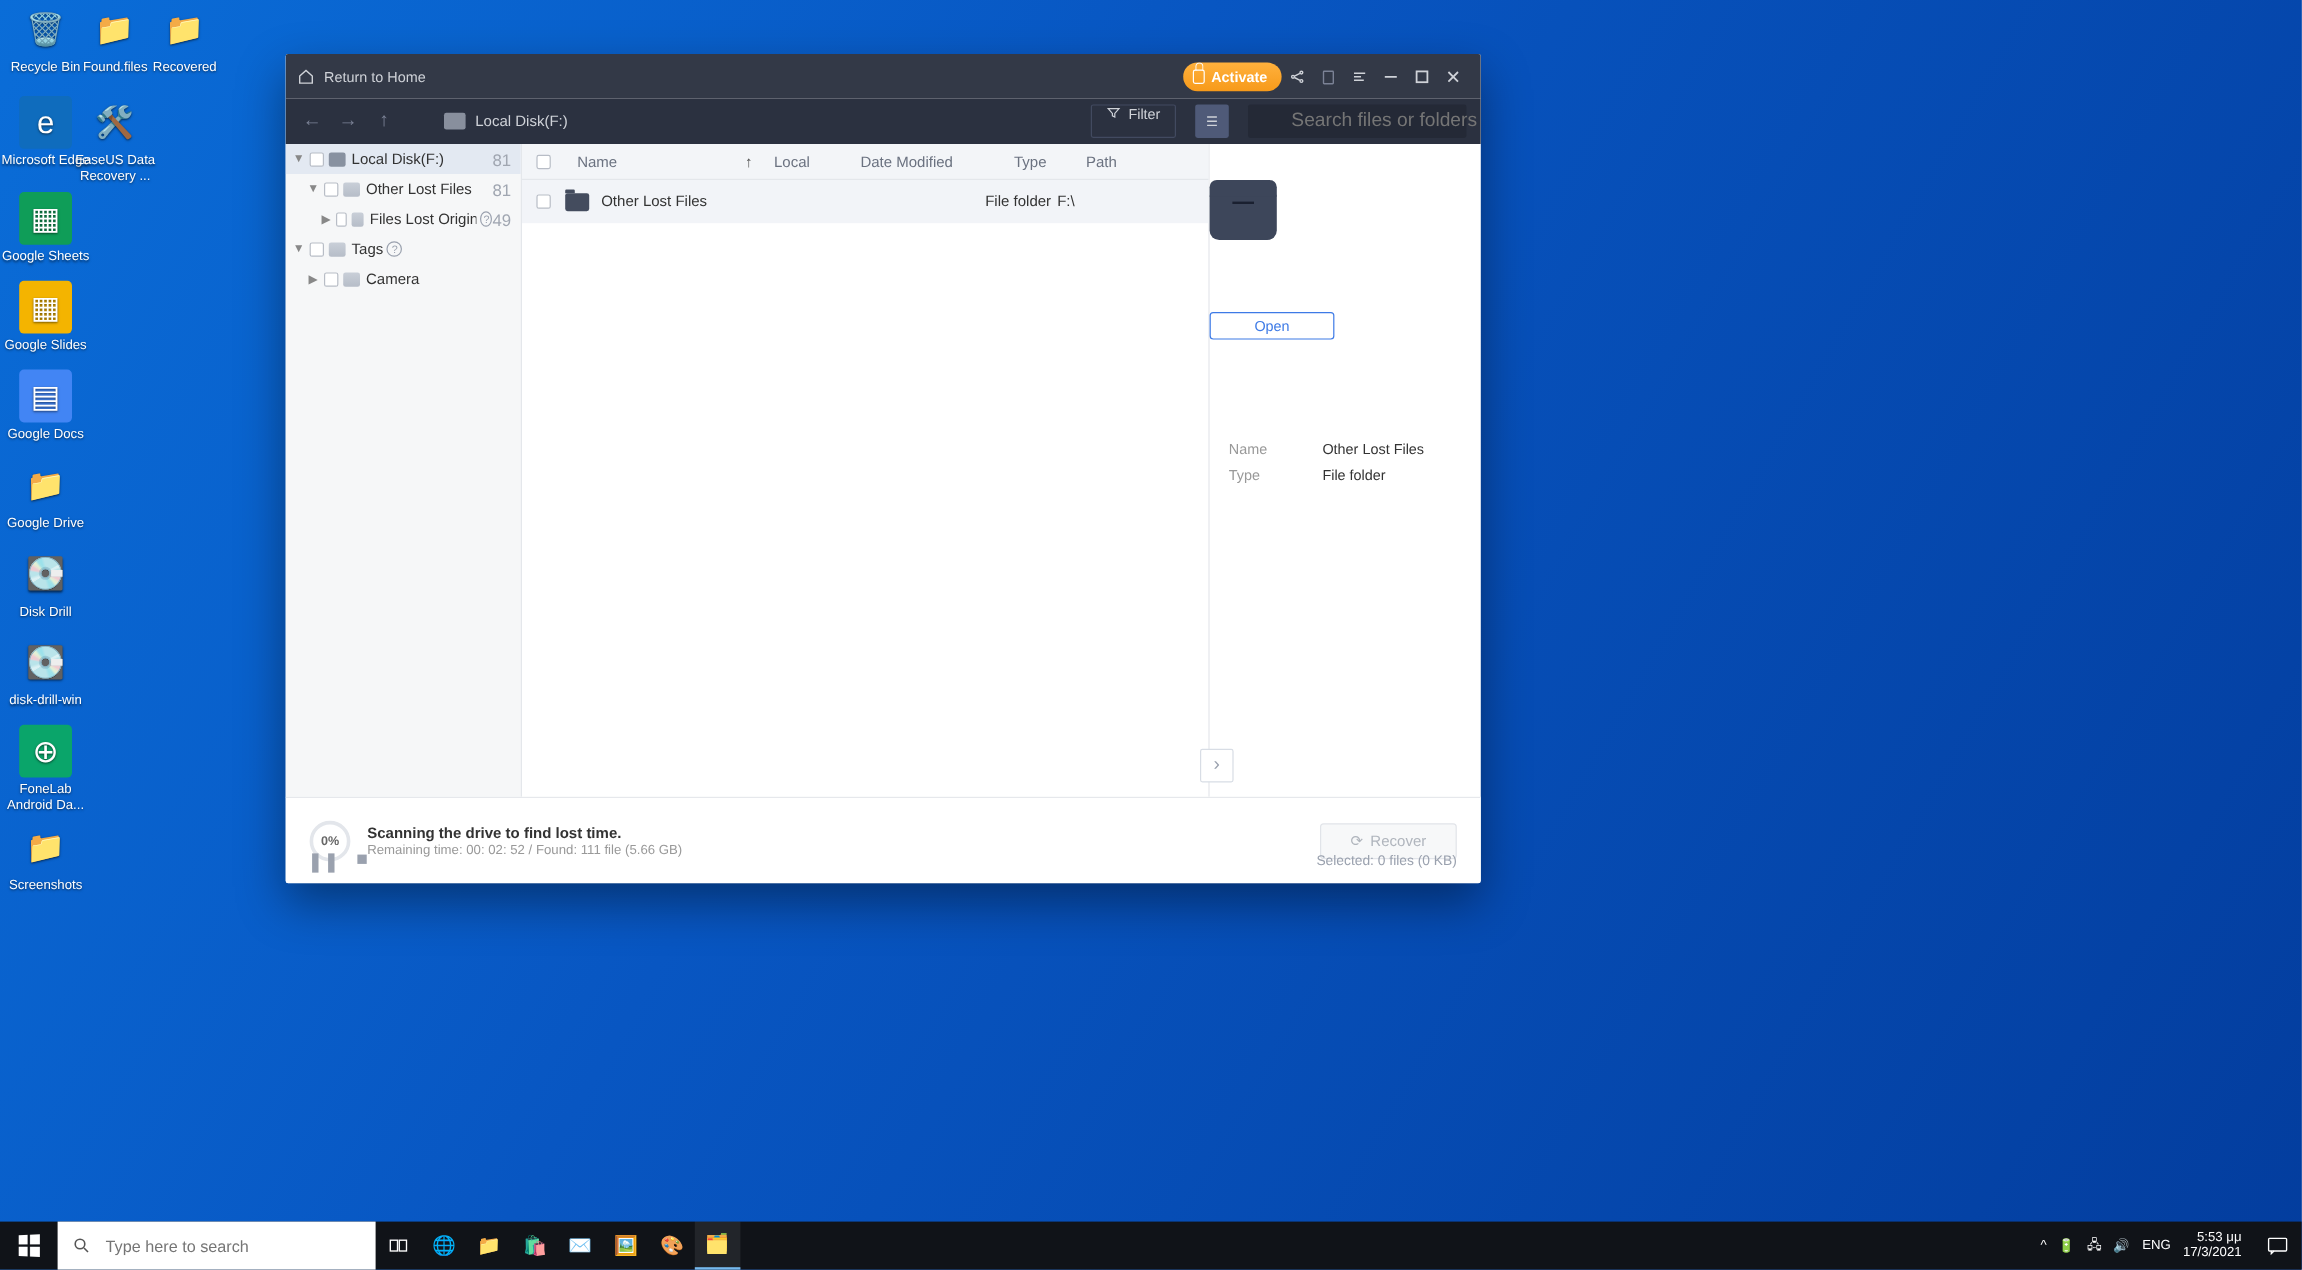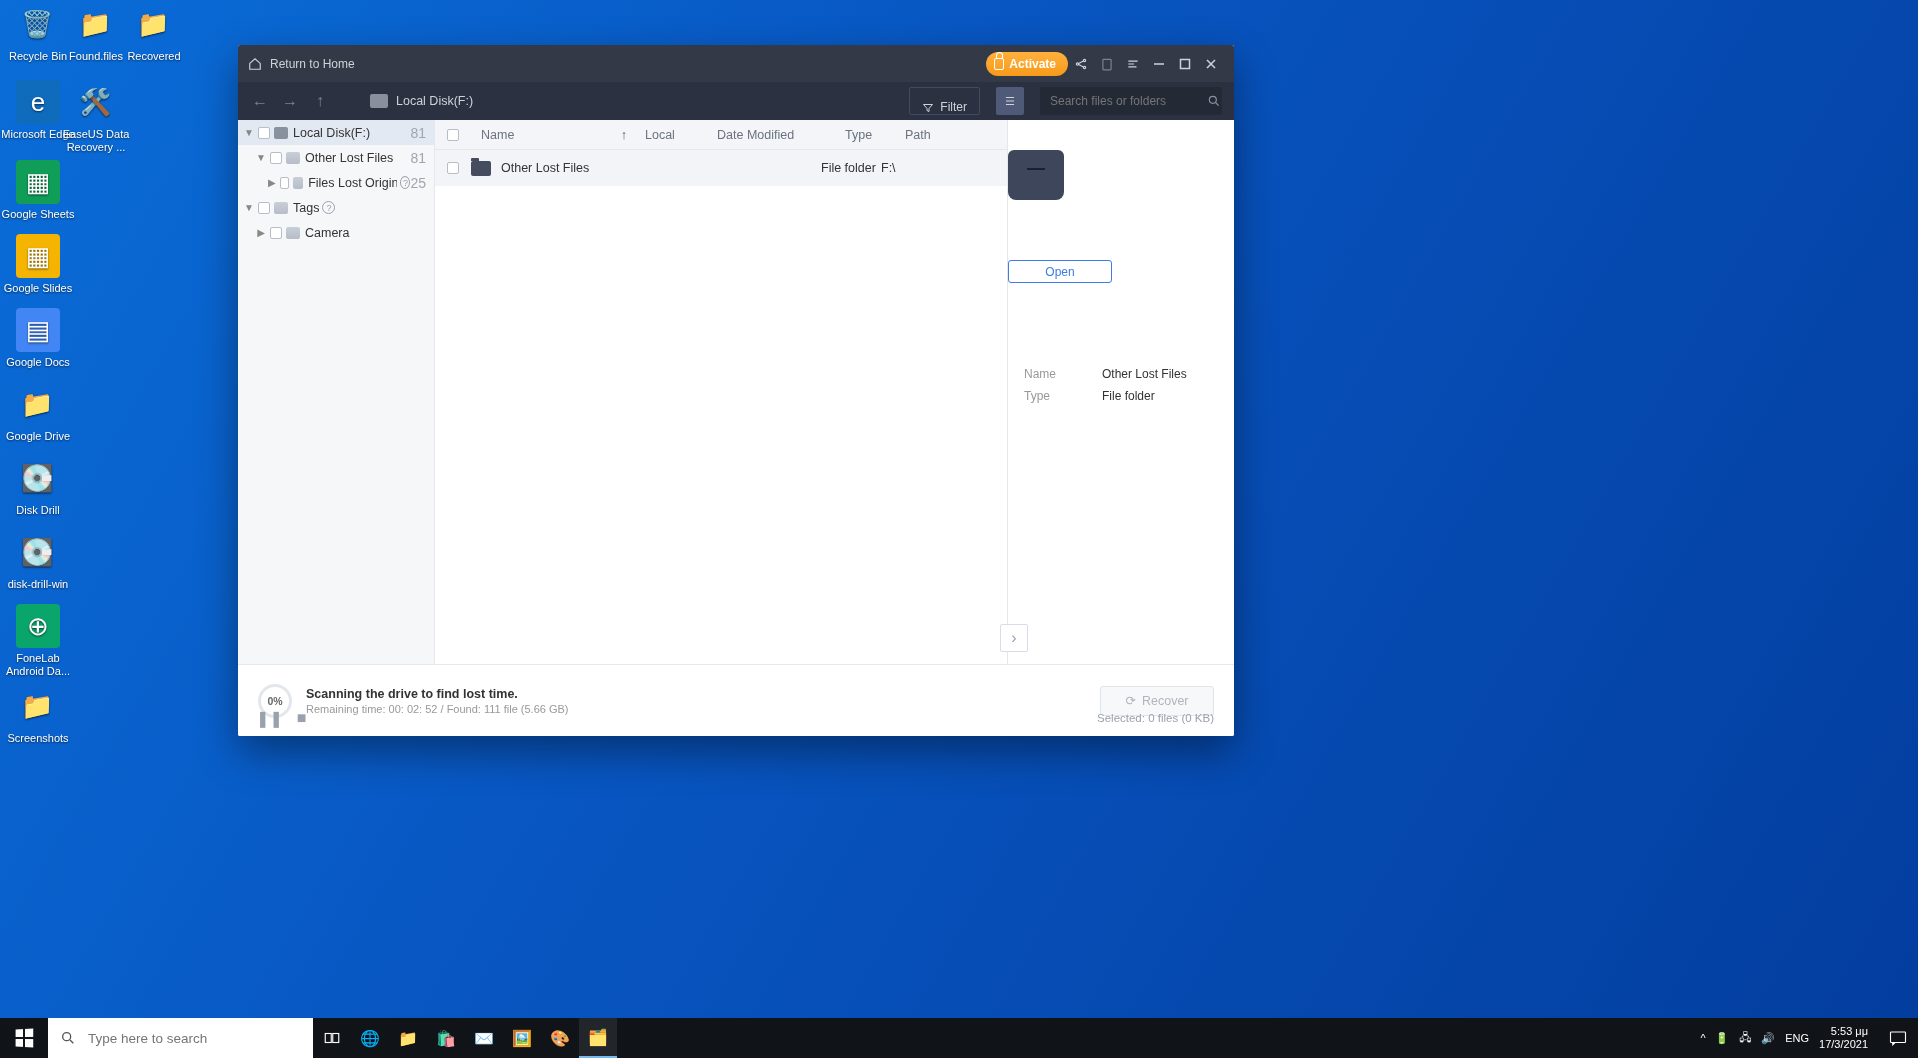--- a/index.html
+++ b/index.html
@@ -18,24 +18,24 @@
   .activate{background:linear-gradient(#ffb13d,#f79a1a);color:#fff;border-radius:14px;height:24px;padding:0 12px 0 8px;display:flex;align-items:center;gap:5px;font-size:12px;font-weight:600;}
   .activate .lock{width:10px;height:12px;border:1.5px solid #fff;border-radius:2px;position:relative;}
   .activate .lock::before{content:"";position:absolute;top:-7px;left:1px;width:5px;height:6px;border:1.5px solid #fff;border-bottom:none;border-radius:4px 4px 0 0;}
   .topbar .tbi{width:26px;height:26px;display:flex;align-items:center;justify-content:center;color:#cfd2d8;}
   
   .navbar{height:38px;background:#2b3140;display:flex;align-items:center;padding:0 12px;gap:10px;}
   .navbtn{width:20px;height:20px;display:flex;align-items:center;justify-content:center;color:#7b8296;}
   .crumb{display:flex;align-items:center;gap:8px;color:#cfd2d8;font-size:12.5px;margin-left:30px;}
   .diskico{width:18px;height:14px;background:#888f9d;border-radius:2px;position:relative;}
   .navbar .spacer{flex:1;}
-  .filter{height:28px;border:1px solid #424a60;background:transparent;color:#cfd2d8;border-radius:2px;font-size:12px;display:flex;align-items:flex-end;gap:6px;padding:0 12px;}
+  .filter{height:28px;border:1px solid #424a60;background:transparent;color:#cfd2d8;border-radius:2px;font-size:12px;display:flex;align-items:flex-start;gap:6px;padding:0 12px;}
   .viewbtn{width:28px;height:28px;background:#4f5a78;border-radius:2px;display:flex;align-items:center;justify-content:center;color:#cfd2d8;margin-left:6px;}
   .search{height:28px;width:182px;background:#242936;border-radius:2px;display:flex;align-items:center;padding:0 8px;margin-left:6px;}
-  .search input{flex:1;background:transparent;border:none;outline:none;color:#cfd2d8;font-size:12px;}
+  .search input{flex:1;background:transparent;border:none;outline:none;color:#cfd2d8;font-size:16px;text-align:center;}
   .search .mag{color:#8b91a0;}
   
   .body{display:flex;height:calc(100% - 37px - 38px - 72px);}
   .tree{width:196px;background:#f6f7f8;font-size:12.5px;color:#333;overflow:hidden;}
   .tree .row{height:25px;display:flex;align-items:center;padding-right:8px;position:relative;}
   .tree .row.sel{background:#e3e9f2;}
   .tree .tri{width:10px;color:#888;font-size:10px;text-align:center;}
   .tree .cb{width:12px;height:12px;border:1px solid #b8bdc6;border-radius:2px;margin:0 4px;background:#fff;}
   .tree .fico{width:14px;height:12px;background:linear-gradient(#c9cfd8,#b6bdc8);border-radius:2px;margin-right:5px;}
   .tree .cnt{margin-left:auto;color:#a0a6b1;font-size:14px;}
@@ -246,21 +246,21 @@
         <span class="fico"></span>
         <span>Other Lost Files</span>
         <span class="cnt">81</span>
       </div>
       <div class="row" style="padding-left:30px">
         <span class="tri">▶</span>
         <span class="cb"></span>
         <span class="fico"></span>
         <span style="max-width:92px;overflow:hidden;white-space:nowrap">Files Lost Original N...</span>
         <span class="qmark">?</span>
-        <span class="cnt">25</span>
+        <span class="cnt">49</span>
       </div>
       <div class="row" style="padding-left:6px">
         <span class="tri">▼</span>
         <span class="cb"></span>
         <span class="fico"></span>
         <span>Tags</span>
         <span class="qmark">?</span>
       </div>
       <div class="row" style="padding-left:18px">
         <span class="tri">▶</span>

